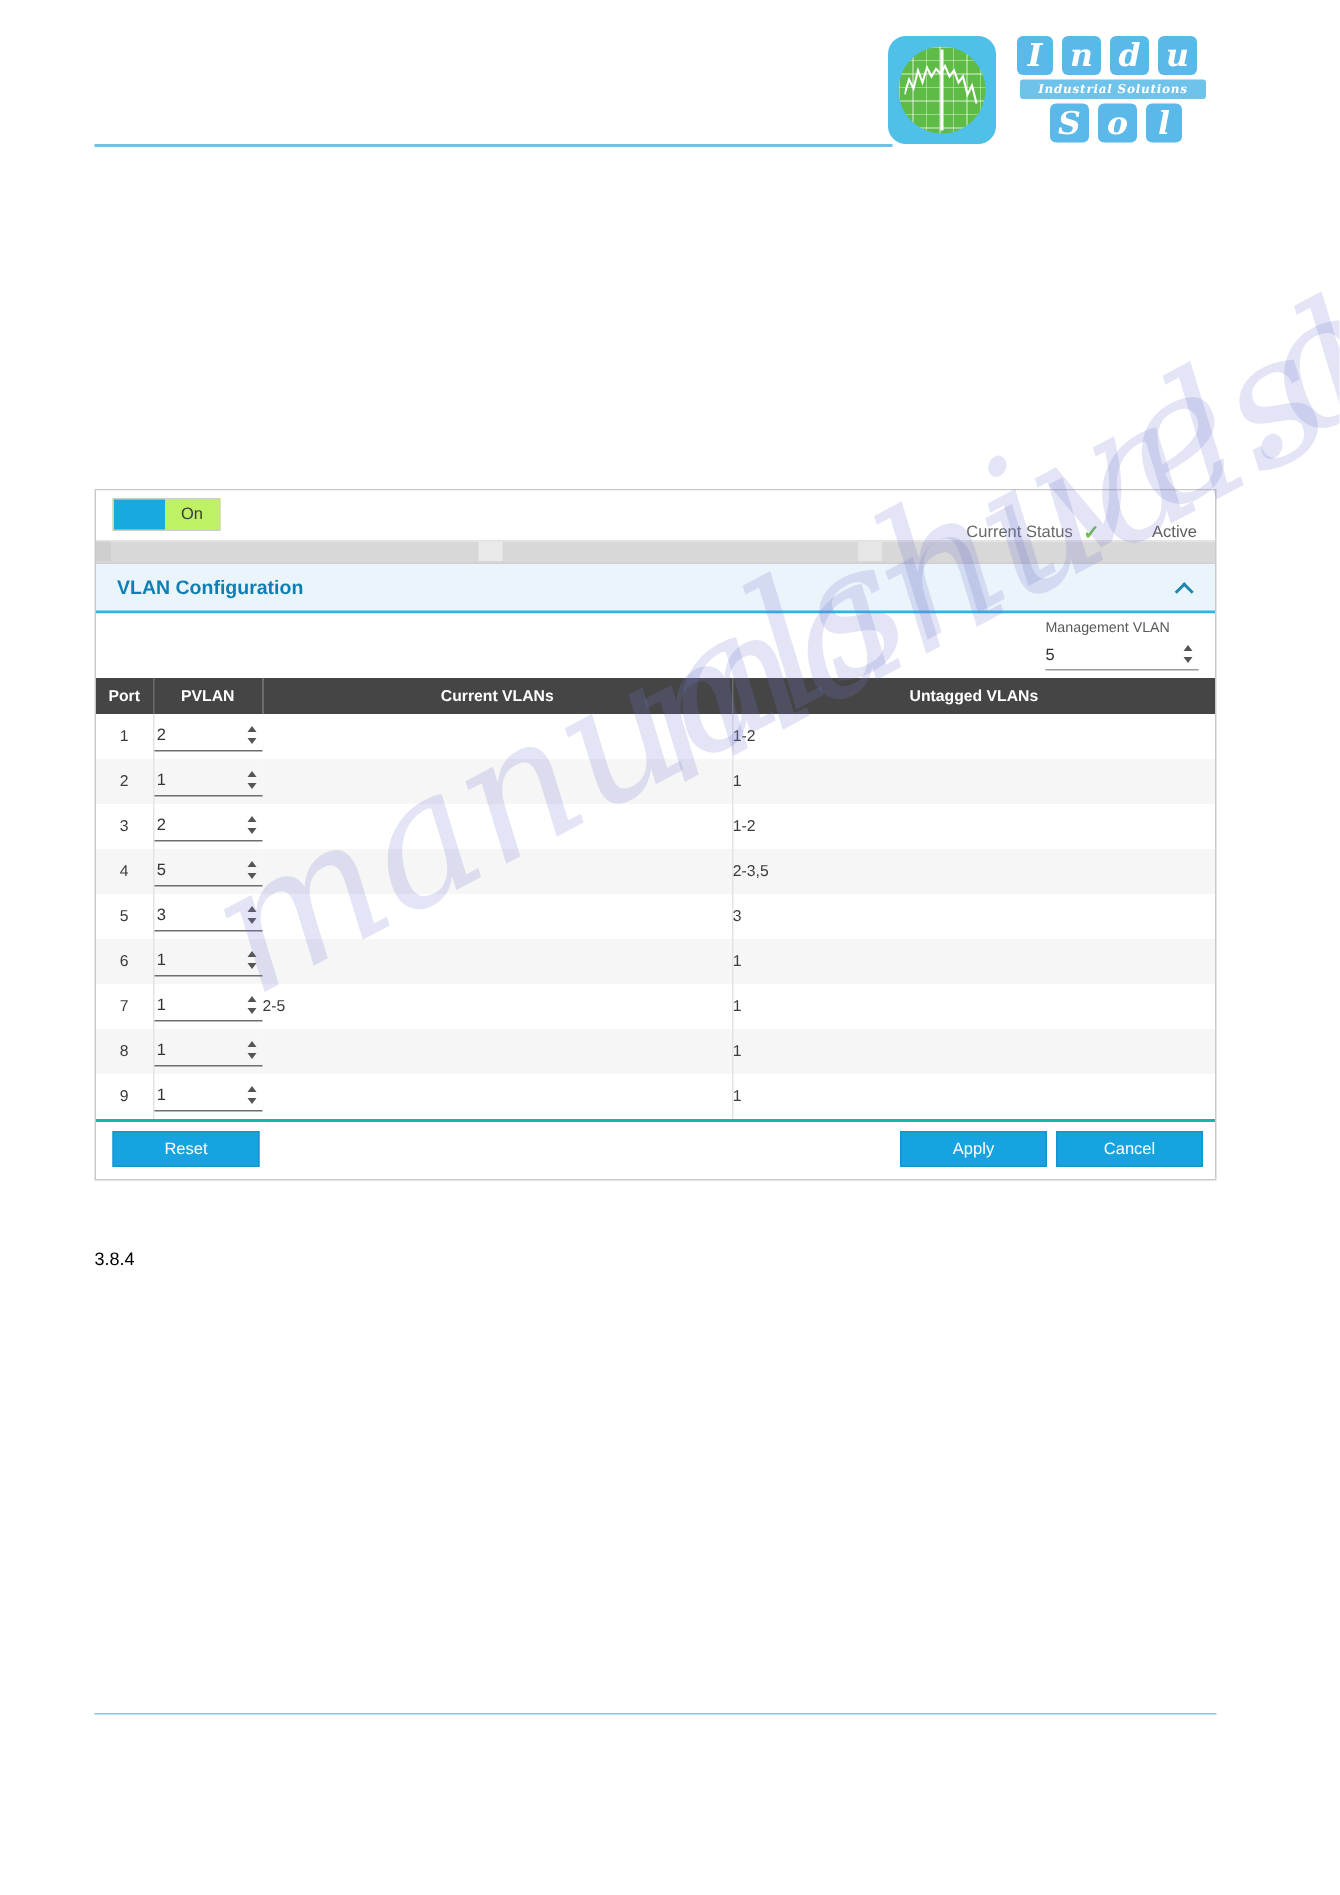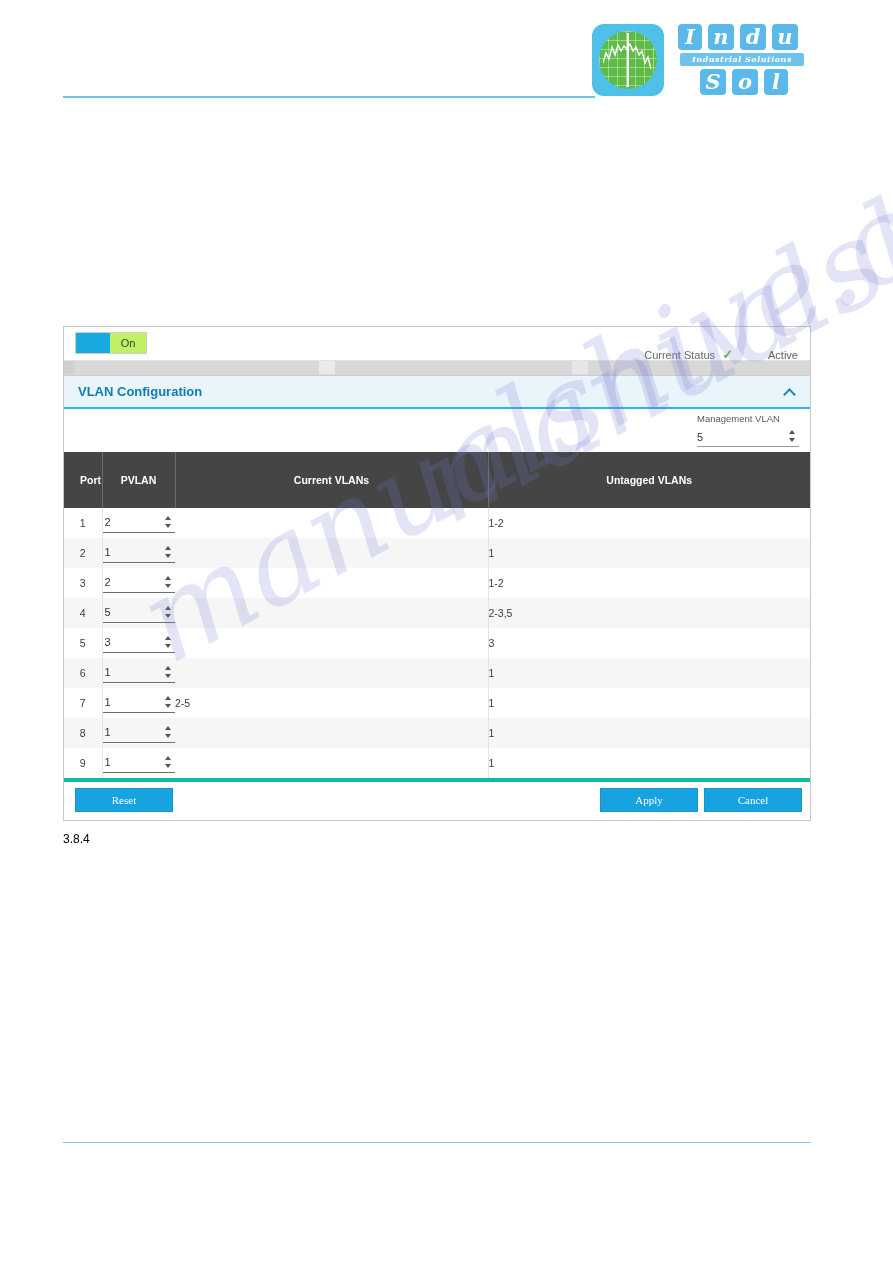--- a/index.html
+++ b/index.html
@@ -268,21 +268,21 @@
     border-collapse: collapse;
     table-layout: fixed;
   }
   table.vlan thead th {
     background: #454545;
     color: #ffffff;
     font-size: 10.5px;
     font-weight: bold;
     height: 24px;
     border-right: 1px solid #6a6a6a;
-    padding: 16px;
+    padding: 0;
   }
   table.vlan thead th:last-child { border-right: none; }
   .col-port    { width: 38px; }
   .col-pvlan   { width: 73px; }
   .col-tagged  { width: 313px; }
   .col-untag   { width: auto; }
 
   table.vlan tbody tr { height: 30px; }
   table.vlan tbody tr.odd  { background: #ffffff; }
   table.vlan tbody tr.even { background: #f6f6f6; }
@@ -310,22 +310,21 @@
     padding-left: 2px;
   }
   td.tagged-cell   { padding-left: 10px; color: #3b3b3b; }
   td.untagged-cell { padding-left: 10px; color: #3b3b3b; border-left: 1px solid #e3e3e3; }
 
   
   .panel-footer {
     position: relative;
     height: 38px;
     background: #ffffff;
-    border-top: 4px solid #14b8a6;
-    font-family: Liberation Serif, serif;
+    border-top: 2px solid #14b8a6;
   }
   .btn {
     position: absolute;
     top: 6px;
     height: 24px;
     background: #17a2e0;
     color: #ffffff;
     font-size: 11px;
     border: 1px solid #1495cf;
     box-sizing: border-box;

